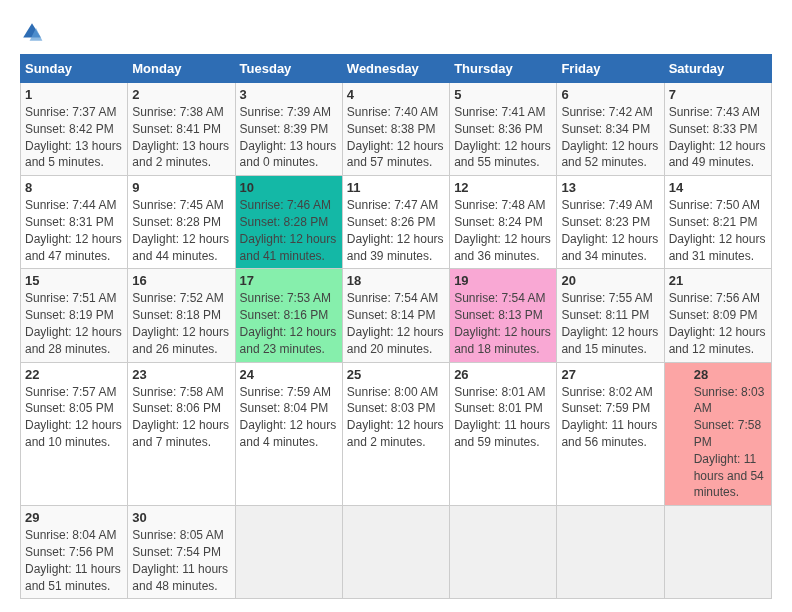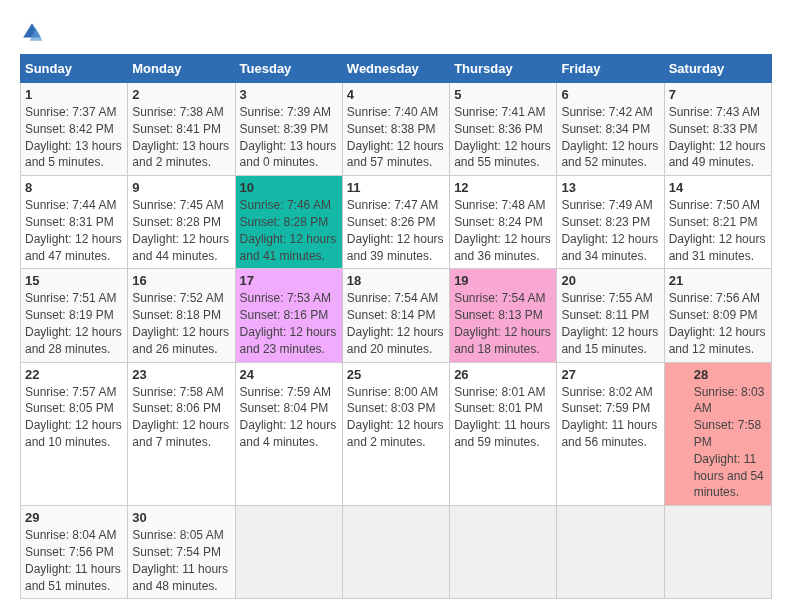--- a/index.html
+++ b/index.html
@@ -176,21 +176,21 @@
       </tr>
       <tr style="background: rgb(249, 249, 249);">
         <td style="background: rgb(249, 249, 249);">
           <span class="day-number">15</span>
           <div class="cell-content"><span>Sunrise: 7:51 AM</span><br><span>Sunset: 8:19 PM</span><br><span>Daylight: 12 hours and 28 minutes.</span></div>
         </td>
         <td style="background: rgb(249, 249, 249); margin-left: 31px;">
           <span class="day-number">16</span>
           <div class="cell-content"><span>Sunrise: 7:52 AM</span><br><span>Sunset: 8:18 PM</span><br><span>Daylight: 12 hours and 26 minutes.</span></div>
         </td>
-        <td style="background: #f0abfc;">
+        <td style="background: #86efac;">
           <span class="day-number">17</span>
           <div class="cell-content"><span>Sunrise: 7:53 AM</span><br><span>Sunset: 8:16 PM</span><br><span>Daylight: 12 hours and 23 minutes.</span></div>
         </td>
         <td style="background: rgb(249, 249, 249);">
           <span class="day-number">18</span>
           <div class="cell-content"><span>Sunrise: 7:54 AM</span><br><span>Sunset: 8:14 PM</span><br><span>Daylight: 12 hours and 20 minutes.</span></div>
         </td>
         <td style="background: #f9a8d4;">
           <span class="day-number">19</span>
           <div class="cell-content"><span>Sunrise: 7:54 AM</span><br><span>Sunset: 8:13 PM</span><br><span>Daylight: 12 hours and 18 minutes.</span></div>

